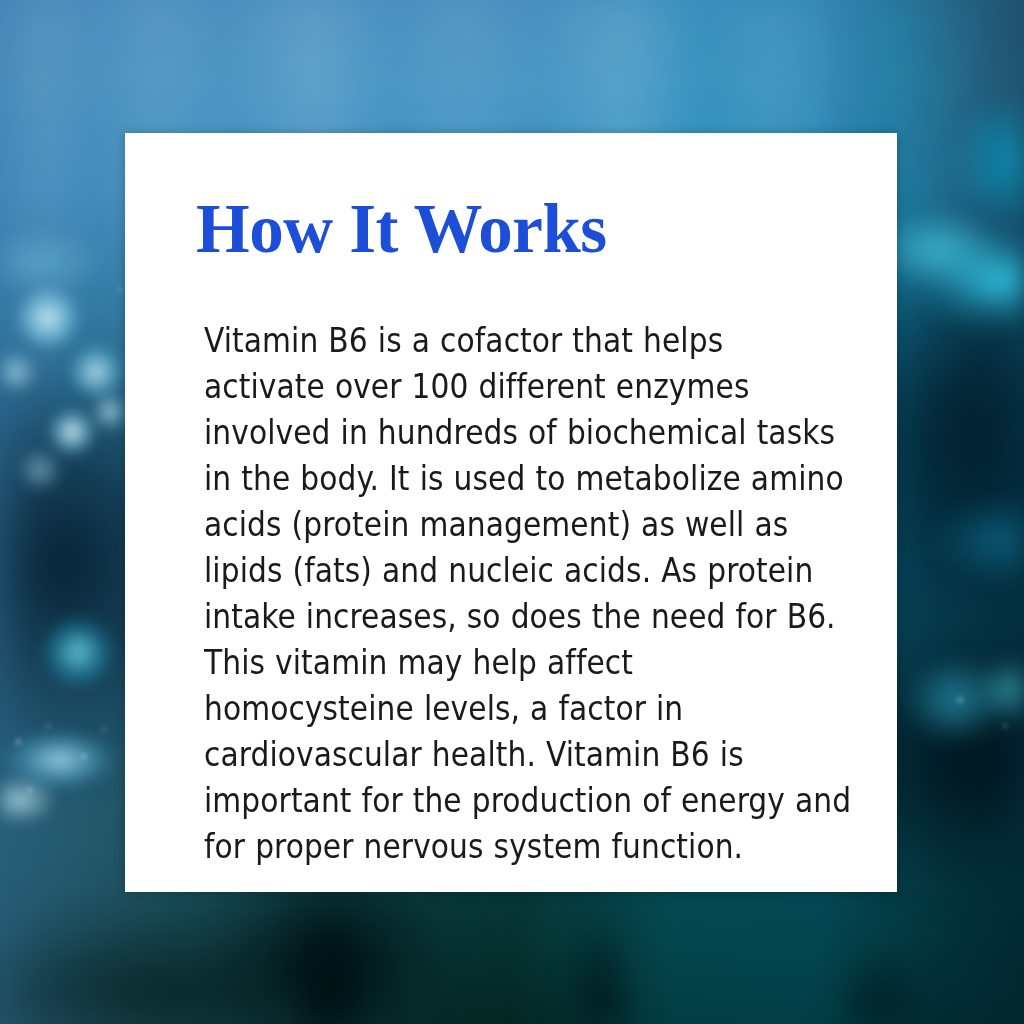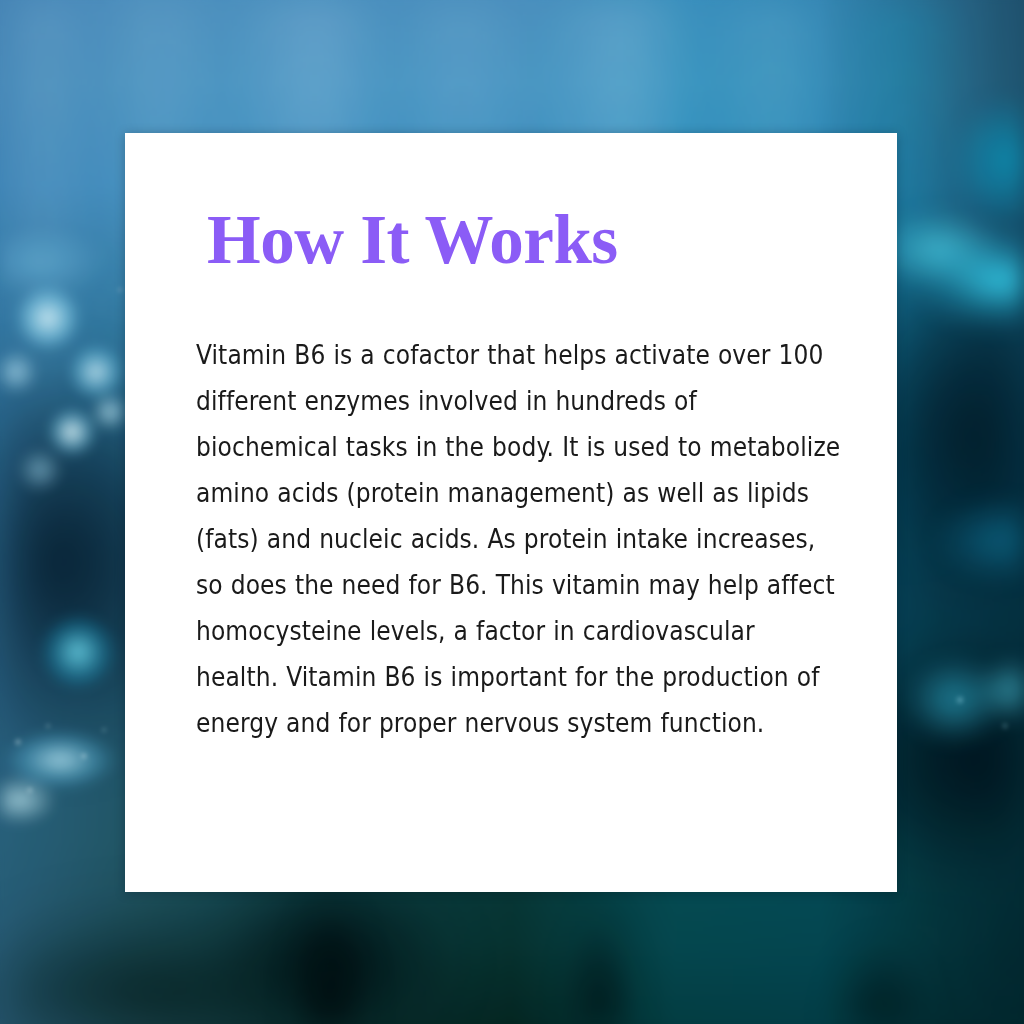--- a/index.html
+++ b/index.html
@@ -170,37 +170,37 @@
   }
 
   #card-inner {
     position: absolute;
     left: 71px;
     top: 62px;
     width: 650px;
   }
 
   #heading {
-    margin: 11px;
+    margin: 0;
     font-family: "Liberation Serif", "DejaVu Serif", serif;
     font-weight: bold;
     font-size: 69px;
     line-height: 1.0;
     letter-spacing: -0.5px;
-    color: #8b5cf6;
+    color: #1d4ed8;
     white-space: nowrap;
   }
 
   #body-copy {
-    margin: 0;
+    margin: 8px;
     padding-top: 46px;
     width: 648px;
     font-family: "DejaVu Sans Condensed", "Liberation Sans Narrow", "Liberation Sans", sans-serif;
     font-weight: 300;
-    font-size: 26px;
+    font-size: 33px;
     line-height: 46px;
     letter-spacing: 0.1px;
     color: #1a1a1a;
     font-stretch: condensed;
     word-spacing: 0.5px;
   }
 </style>
 </head>
 <body>
 

